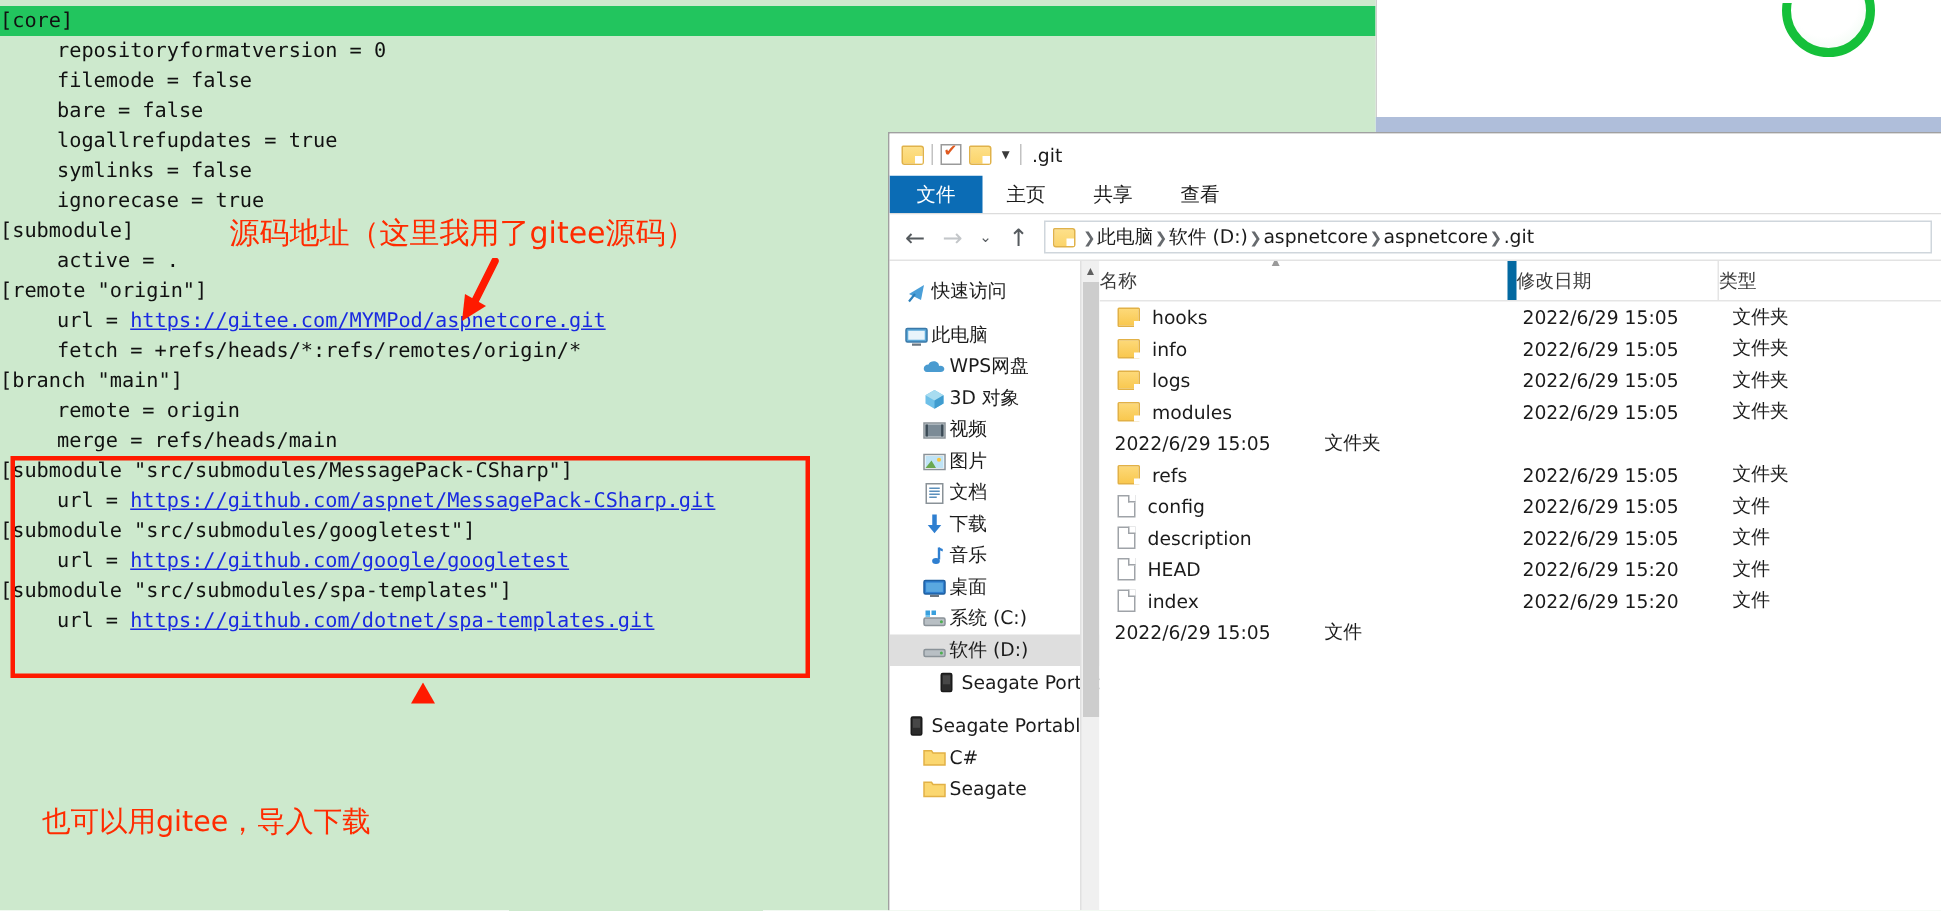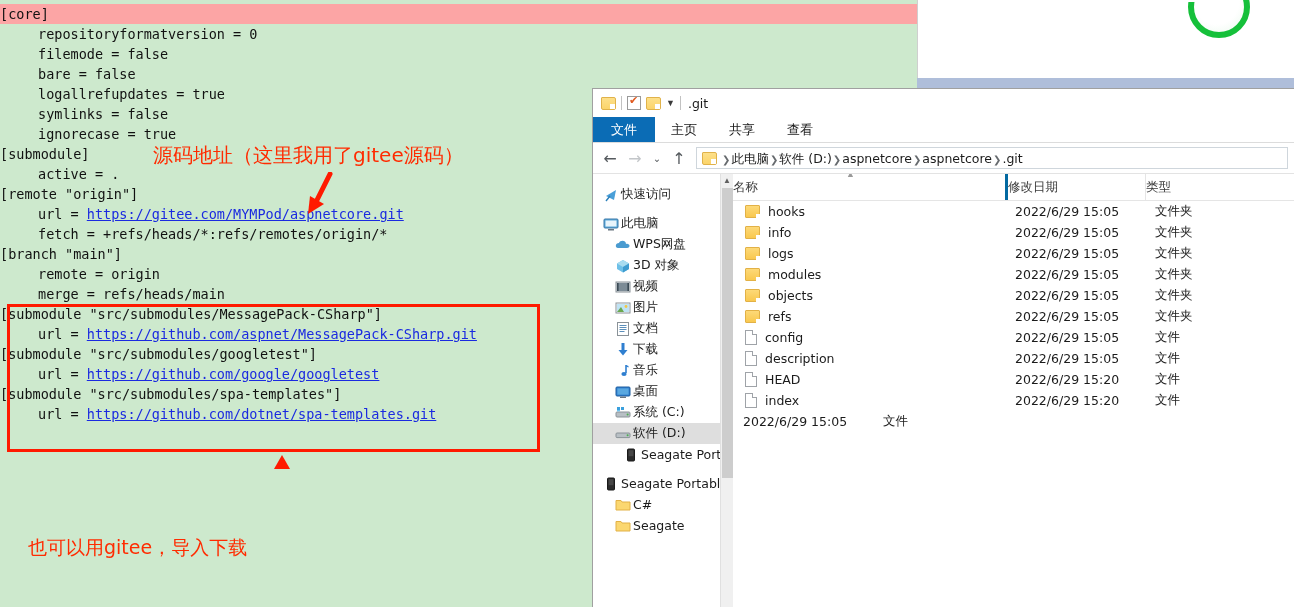--- a/index.html
+++ b/index.html
@@ -82,21 +82,21 @@
     position: absolute;
     left: 0;
     height: 20px;
     line-height: 20px;
     white-space: pre;
     font-family: "DejaVu Sans Mono", monospace;
     font-size: 13.5px;
     color: #111111;
   }
   .code-line.hl {
-    background: #fca5a5;
+    background: #22c55e;
     width: 917px;
   }
   .code-line .lnk {
     color: #1a2ae0;
     text-decoration: underline;
   }
   .code-ind { padding-left: 38px; }
 
   
   .red-box {
@@ -323,21 +323,21 @@
   .col-head .ch {
     font-size: 12.5px;
     color: #3b3b3b;
     font-family: "DejaVu Sans", sans-serif;
     box-sizing: border-box;
     padding-left: 0;
     height: 26px;
     line-height: 26px;
   }
   .ch-name { width: 272px; }
-  .ch-date { width: 140px; border-left: 3px solid #0369a1; }
+  .ch-date { width: 140px; border-left: 6px solid #0369a1; }
   .ch-type { width: 120px; border-left: 1px solid #e5e5e5; }
   .sort-caret {
     position: absolute;
     left: 113px; top: -5px;
     font-size: 9px;
     color: #9a9a9a;
   }
   .file-row {
     height: 21px;
     display: flex;
@@ -668,24 +668,20 @@
             </div>
             <div class="file-row">
               <div class="fr-name">
                 <span class="ico-folder"></span>
                 <span>modules</span>
               </div>
               <div class="fr-date">2022/6/29 15:05</div>
               <div class="fr-type">文件夹</div>
             </div>
             <div class="file-row">
-              <div class="fr-name">
-                <span class="ico-folder"></span>
-                <span>objects</span>
-              </div>
               <div class="fr-date">2022/6/29 15:05</div>
               <div class="fr-type">文件夹</div>
             </div>
             <div class="file-row">
               <div class="fr-name">
                 <span class="ico-folder"></span>
                 <span>refs</span>
               </div>
               <div class="fr-date">2022/6/29 15:05</div>
               <div class="fr-type">文件夹</div>

